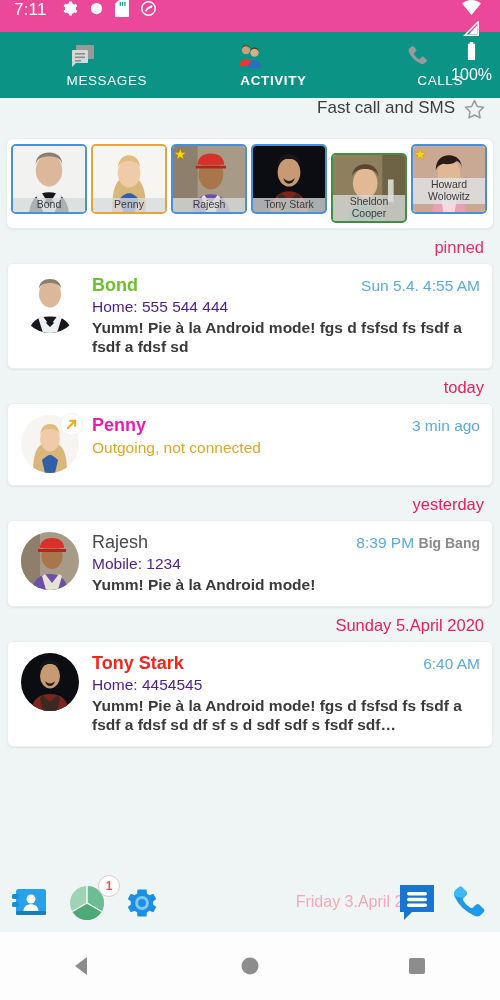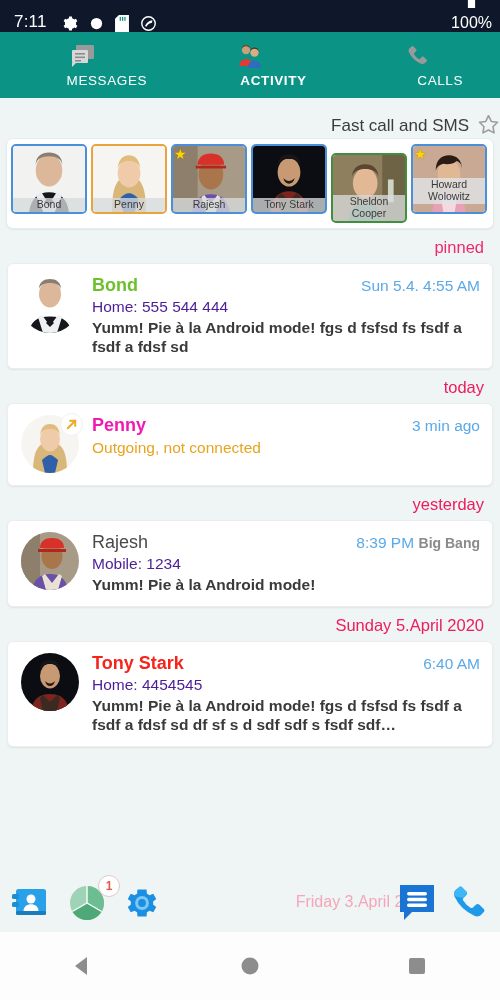--- a/index.html
+++ b/index.html
@@ -6,22 +6,22 @@
   html, body {
     width: 500px; height: 1000px;
     font-family: "Liberation Sans", sans-serif;
     background: #eef5f4;
     overflow: hidden;
   }
   .screen { position: relative; width: 500px; height: 1000px; background: #eef5f4; }
 
   
   .statusbar {
-    height: 32px; background: #0f172a; color: #fff;
-    display: flex; align-items: flex-end; padding: 0 8px 0 14px;
+    height: 32px; background: #ec4899; color: #fff;
+    display: flex; align-items: flex-start; padding: 0 8px 0 14px;
   }
   .sb-time { font-size: 17px; font-weight: 400; letter-spacing: .2px; }
   .sb-left-icons { display: flex; align-items: center; gap: 11px; margin-left: 14px; }
   .sb-right { margin-left: auto; display: flex; align-items: center; gap: 6px; flex-direction: column; }
   .sb-pct { font-size: 16px; margin-left: 1px; }
   .ico { display: inline-block; line-height: 0; }
 
   
   .tabbar {
     height: 66px; background: #0b9486; display: flex; align-items: stretch;
@@ -29,22 +29,22 @@
   .tab {
     flex: 1; display: flex; flex-direction: column; align-items: center;
     justify-content: center; gap: 5px; cursor: pointer;
   }
   .tab-label { color: #fff; font-size: 13.5px; letter-spacing: .6px; margin-left: 47px; }
   .tab.active .tab-label { font-weight: bold; }
   .tab-ico { height: 26px; display: flex; align-items: flex-end; }
 
   
   .fastcall {
-    height: 38px; display: flex; align-items: flex-end; justify-content: flex-end;
-    gap: 8px;
+    height: 38px; display: flex; align-items: flex-start; justify-content: flex-end;
+    padding-right: 14px; gap: 8px;
   }
   .fastcall-label { font-size: 17px; color: #3c3c3c; }
 
   
   .fav-strip {
     margin: 2px 6px 0 6px; background: #ffffff; border: 1px solid #e6eceb;
     border-radius: 7px; padding: 5px 4px; display: flex; gap: 4px;
     box-shadow: 0 1px 2px rgba(0,0,0,.06);
   }
   .fav {

